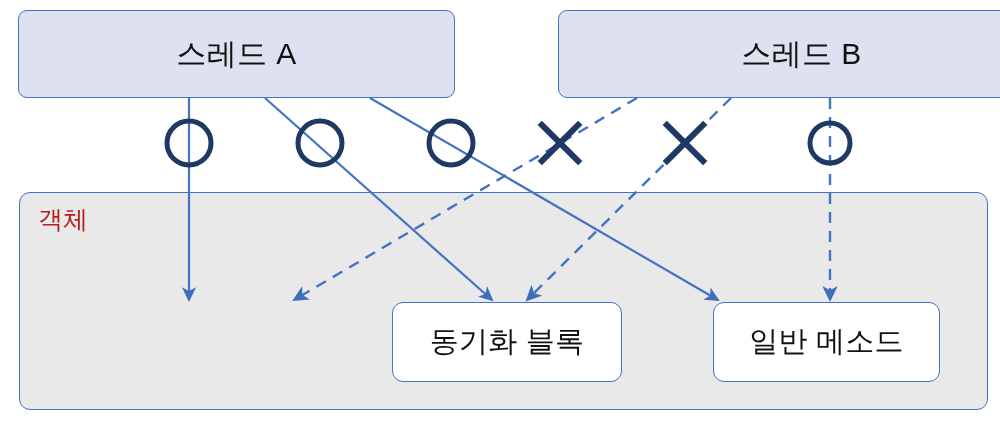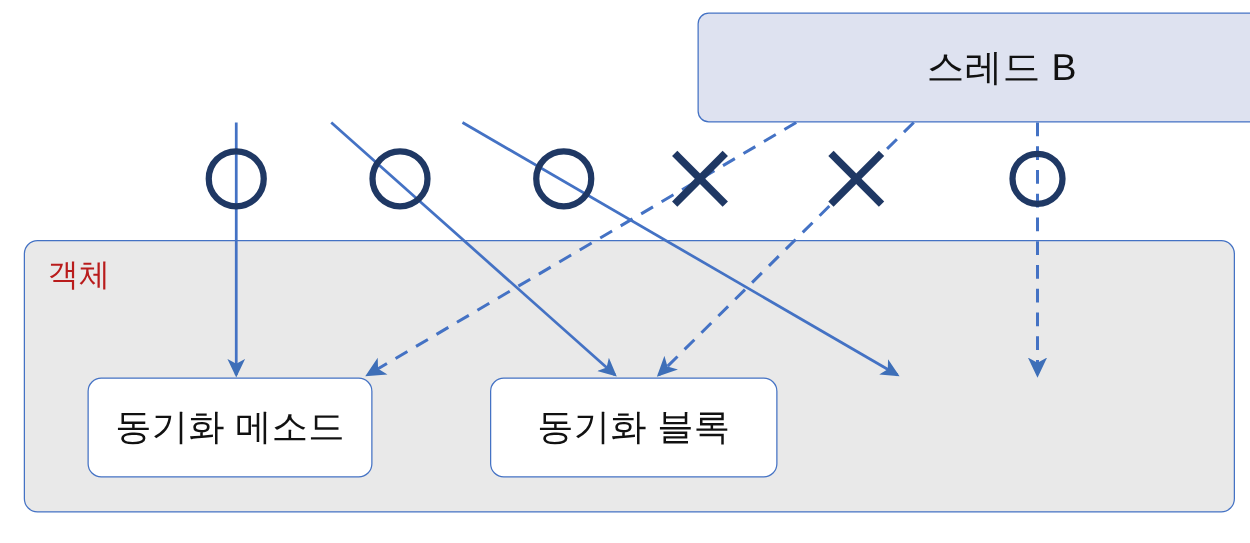--- a/index.html
+++ b/index.html
@@ -85,29 +85,32 @@
     <g id="edges-group">
         <line x1="189" y1="98" x2="189" y2="300" stroke="#4472C4" stroke-width="2.2" marker-end="url(#arrow-solid)"></line>
         <line x1="265" y1="98" x2="492" y2="300" stroke="#4472C4" stroke-width="2.2" marker-end="url(#arrow-solid)"></line>
         <line x1="370" y1="98" x2="718" y2="300" stroke="#4472C4" stroke-width="2.2" marker-end="url(#arrow-solid)"></line>
         <line x1="637" y1="98" x2="294" y2="300" stroke="#4472C4" stroke-width="2.4" stroke-dasharray="11 8" marker-end="url(#arrow-dashed)"></line>
         <line x1="731" y1="98" x2="527" y2="300" stroke="#4472C4" stroke-width="2.4" stroke-dasharray="11 8" marker-end="url(#arrow-dashed)"></line>
         <line x1="830" y1="98" x2="830" y2="300" stroke="#4472C4" stroke-width="2.4" stroke-dasharray="11 8" marker-end="url(#arrow-dashed)"></line>
       </g>
   </svg>
 
+  <div class="node thread-node" id="node-thread-a" style="left: 18px; top: 10px; width: 437px; height: 88px; background: rgb(222, 226, 240); border-color: rgb(68, 114, 196);">
+    <span>스레드 A</span>
+  </div>
   <div class="node thread-node" id="node-thread-b" style="left: 558px; top: 10px; width: 487px; height: 88px; background: rgb(222, 226, 240); border-color: rgb(68, 114, 196);">
     <span>스레드 B</span>
   </div>
 
-  <div class="node method-node" id="node-sync-method" style="left: 70px; top: 302px; width: 228px; height: 80px; background: rgb(255, 255, 255); border-color: rgb(68, 114, 196);">
-    <span>동기화 메소드</span>
-  </div>
   <div class="node method-node" id="node-sync-block" style="left: 392px; top: 302px; width: 230px; height: 80px; background: rgb(255, 255, 255); border-color: rgb(68, 114, 196);">
     <span>동기화 블록</span>
+  </div>
+  <div class="node method-node" id="node-normal-method" style="left: 713px; top: 302px; width: 227px; height: 80px; background: rgb(255, 255, 255); border-color: rgb(68, 114, 196);">
+    <span>일반 메소드</span>
   </div>
 
   <svg class="layer" id="marker-layer">
     <g id="markers-group">
         <circle cx="189" cy="143" r="22" fill="none" stroke="#1F3864" stroke-width="5"></circle>
         <circle cx="320" cy="143" r="22" fill="none" stroke="#1F3864" stroke-width="5"></circle>
         <circle cx="451" cy="143" r="22" fill="none" stroke="#1F3864" stroke-width="5"></circle>
         <g>
           <line x1="539.76" y1="122.75999999999999" x2="580.24" y2="163.24" stroke="#1F3864" stroke-width="6" stroke-linecap="butt"></line>
           <line x1="580.24" y1="122.75999999999999" x2="539.76" y2="163.24" stroke="#1F3864" stroke-width="6" stroke-linecap="butt"></line>

